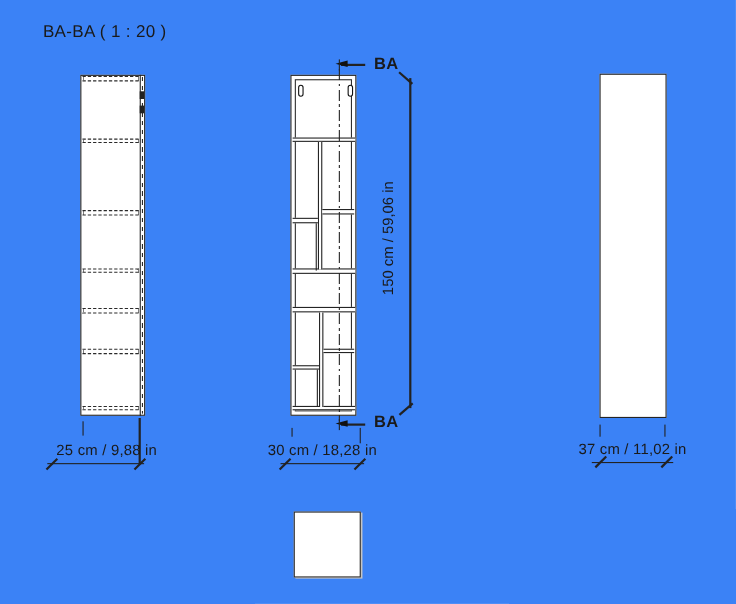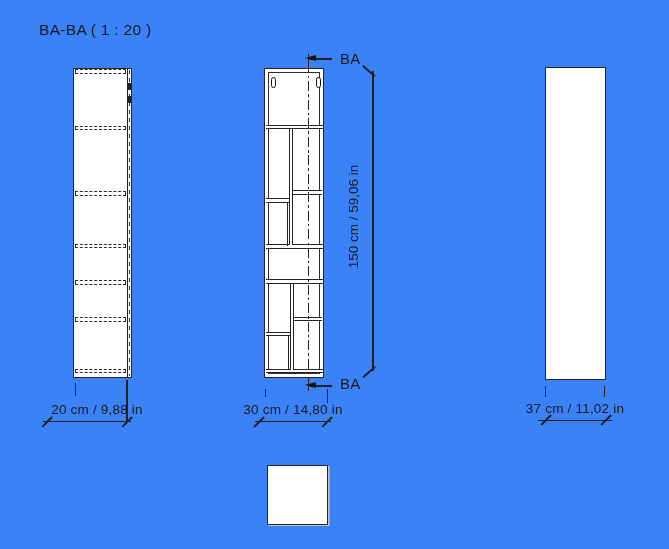--- a/index.html
+++ b/index.html
@@ -13,21 +13,21 @@
   .shelf{position:absolute;border-top:1.4px solid #242424;border-bottom:1.4px solid #242424;box-sizing:border-box;background:#fff;}
   .band{position:absolute;border-top:1.4px dashed #2a2a2a;border-bottom:1.4px dashed #2a2a2a;border-left:1px solid #2a2a2a;border-right:1px solid #2a2a2a;box-sizing:border-box;}
   .vdiv{position:absolute;border-left:1.3px solid #242424;border-right:1.3px solid #242424;box-sizing:border-box;background:#fff;}
   .vdash{position:absolute;width:1.2px;background:repeating-linear-gradient(180deg,#2a2a2a 0 4px,transparent 4px 8px);}
   .dashdot{position:absolute;width:1.3px;background:repeating-linear-gradient(180deg,#222 0 10px,transparent 10px 13px,#222 13px 15.5px,transparent 15.5px 18.5px);}
   .slash{position:absolute;width:14px;height:1.5px;background:#222;}
   .arrowhead{position:absolute;width:0;height:0;border-top:3.8px solid transparent;border-bottom:3.8px solid transparent;border-right:11px solid #111;}
   .dimtext{position:absolute;font-size:13.5px;text-align:center;width:130px;letter-spacing:0.2px;white-space:nowrap;}
   .slot{position:absolute;width:5px;height:11.6px;border:1.6px solid #111;border-radius:2.5px;box-sizing:border-box;background:#fff;}
   #page-title{position:absolute;left:39px;top:21px;font-size:15.5px;letter-spacing:0.3px;}
-  .ba-label{position:absolute;font-size:15px;letter-spacing:0.3px;}
+  .ba-label{position:absolute;font-size:15px;letter-spacing:0.3px;font-weight:bold;}
   .vdim-text{position:absolute;left:289px;top:208px;width:130px;height:17px;transform:rotate(-90deg);font-size:13.5px;text-align:center;white-space:nowrap;}
 </style>
 </head>
 <body>
 
 <div id="drawing-canvas">
 
   <div id="page-title">BA-BA ( 1 : 20 )</div>
 
   <div>
@@ -44,21 +44,21 @@
     <div class="band" style="left:74.5px;top:368.6px;width:51.5px;height:4.8px;"></div>
 
     <div class="ln" style="left:127.3px;top:83px;width:4px;height:7px;"></div>
     <div class="ln" style="left:127.3px;top:96px;width:4px;height:7px;"></div>
 
     <div class="ln" style="left:74.5px;top:383px;width:1.2px;height:13px;"></div>
     <div class="ln" style="left:126.4px;top:380px;width:1.2px;height:41px;"></div>
     <div class="ln" style="left:43px;top:421.1px;width:88px;height:1.2px;"></div>
     <div class="slash" style="left:40px;top:421px;transform:rotate(-45deg);"></div>
     <div class="slash" style="left:120px;top:421px;transform:rotate(-45deg);"></div>
-    <div class="dimtext" style="left:32px;top:402px;">20 cm / 9,88 in</div>
+    <div class="dimtext" style="left:32px;top:402px;">25 cm / 9,88 in</div>
   </div>
 
   <div>
     <div class="rect" style="left:264px;top:68px;width:60px;height:310px;"></div>
     <div class="rect-thin" style="left:267.6px;top:71.6px;width:52.8px;height:302.8px;"></div>
 
     <div class="slot" style="left:271.4px;top:76.6px;"></div>
     <div class="slot" style="left:316.4px;top:76.6px;"></div>
 
     <div class="shelf" style="left:265.5px;top:124.8px;width:57px;height:4.6px;"></div>
@@ -90,21 +90,21 @@
     <div class="slash" style="left:360.5px;top:370.6px;width:16px;transform:rotate(-41deg);"></div>
 
     <div class="ln" style="left:372.4px;top:71px;width:1.2px;height:300px;"></div>
     <div class="vdim-text">150 cm / 59,06 in</div>
 
     <div class="ln" style="left:264.5px;top:389px;width:1.2px;height:8px;"></div>
     <div class="ln" style="left:326.6px;top:389px;width:1.2px;height:14px;"></div>
     <div class="ln" style="left:255px;top:421.1px;width:76px;height:1.2px;"></div>
     <div class="slash" style="left:252px;top:421px;transform:rotate(-45deg);"></div>
     <div class="slash" style="left:320px;top:421px;transform:rotate(-45deg);"></div>
-    <div class="dimtext" style="left:228px;top:402px;">30 cm / 14,80 in</div>
+    <div class="dimtext" style="left:228px;top:402px;">30 cm / 18,28 in</div>
   </div>
 
   <div>
     <div class="rect" style="left:545px;top:67px;width:61px;height:313px;"></div>
     <div class="ln" style="left:545px;top:386px;width:1.2px;height:11px;"></div>
     <div class="ln" style="left:603.6px;top:386px;width:1.2px;height:11px;"></div>
     <div class="ln" style="left:538px;top:419.6px;width:74px;height:1.2px;"></div>
     <div class="slash" style="left:538.5px;top:419.4px;transform:rotate(-45deg);"></div>
     <div class="slash" style="left:598.5px;top:419.4px;transform:rotate(-45deg);"></div>
     <div class="dimtext" style="left:510px;top:401px;">37 cm / 11,02 in</div>

